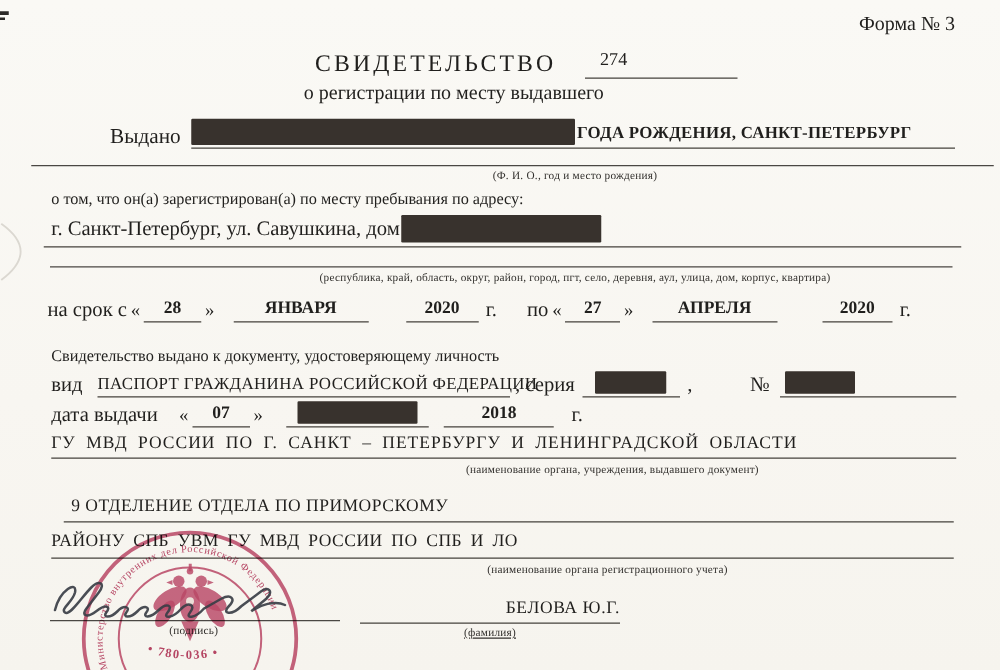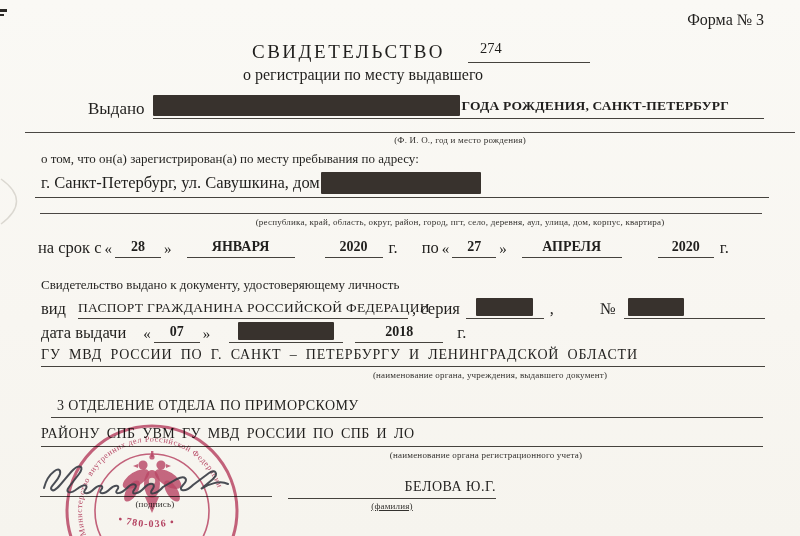--- a/index.html
+++ b/index.html
@@ -127,21 +127,21 @@
     <span class="q">»</span>
     <span class="blank" style="width:114px;margin-left:16px;"><span class="redact" style="width:96px;height:18px;"></span></span>
     <span class="blank val" style="width:88px;margin-left:12px;">2018</span>
     <span class="lbl" style="margin-left:14px;">г.</span>
   </div>
 
   <div class="abs auth-row">ГУ МВД РОССИИ ПО Г. САНКТ – ПЕТЕРБУРГУ И ЛЕНИНГРАДСКОЙ ОБЛАСТИ</div>
   <div class="abs cap" style="top:370px;left:340px;width:300px;">(наименование органа, учреждения, выдавшего документ)</div>
 
   <div class="abs row nach-row">
-    <span class="fill">3 ОТДЕЛЕНИЕ ОТДЕЛА  ПО ПРИМОРСКОМУ</span>
+    <span class="fill">9 ОТДЕЛЕНИЕ ОТДЕЛА  ПО ПРИМОРСКОМУ</span>
   </div>
   <div class="abs rayon-row">РАЙОНУ СПБ УВМ  ГУ  МВД РОССИИ  ПО СПБ  И  ЛО</div>
   <div class="abs cap" style="top:450px;left:336px;width:300px;">(наименование органа регистрационного учета)</div>
 
   <div class="abs hline sig-line"></div>
   <div class="abs cap" style="top:499px;left:100px;width:110px;">(подпись)</div>
 
   <div class="abs surname">БЕЛОВА  Ю.Г.</div>
   <div class="abs cap" style="top:501px;left:288px;width:208px;text-decoration:underline;">(фамилия)</div>
 

